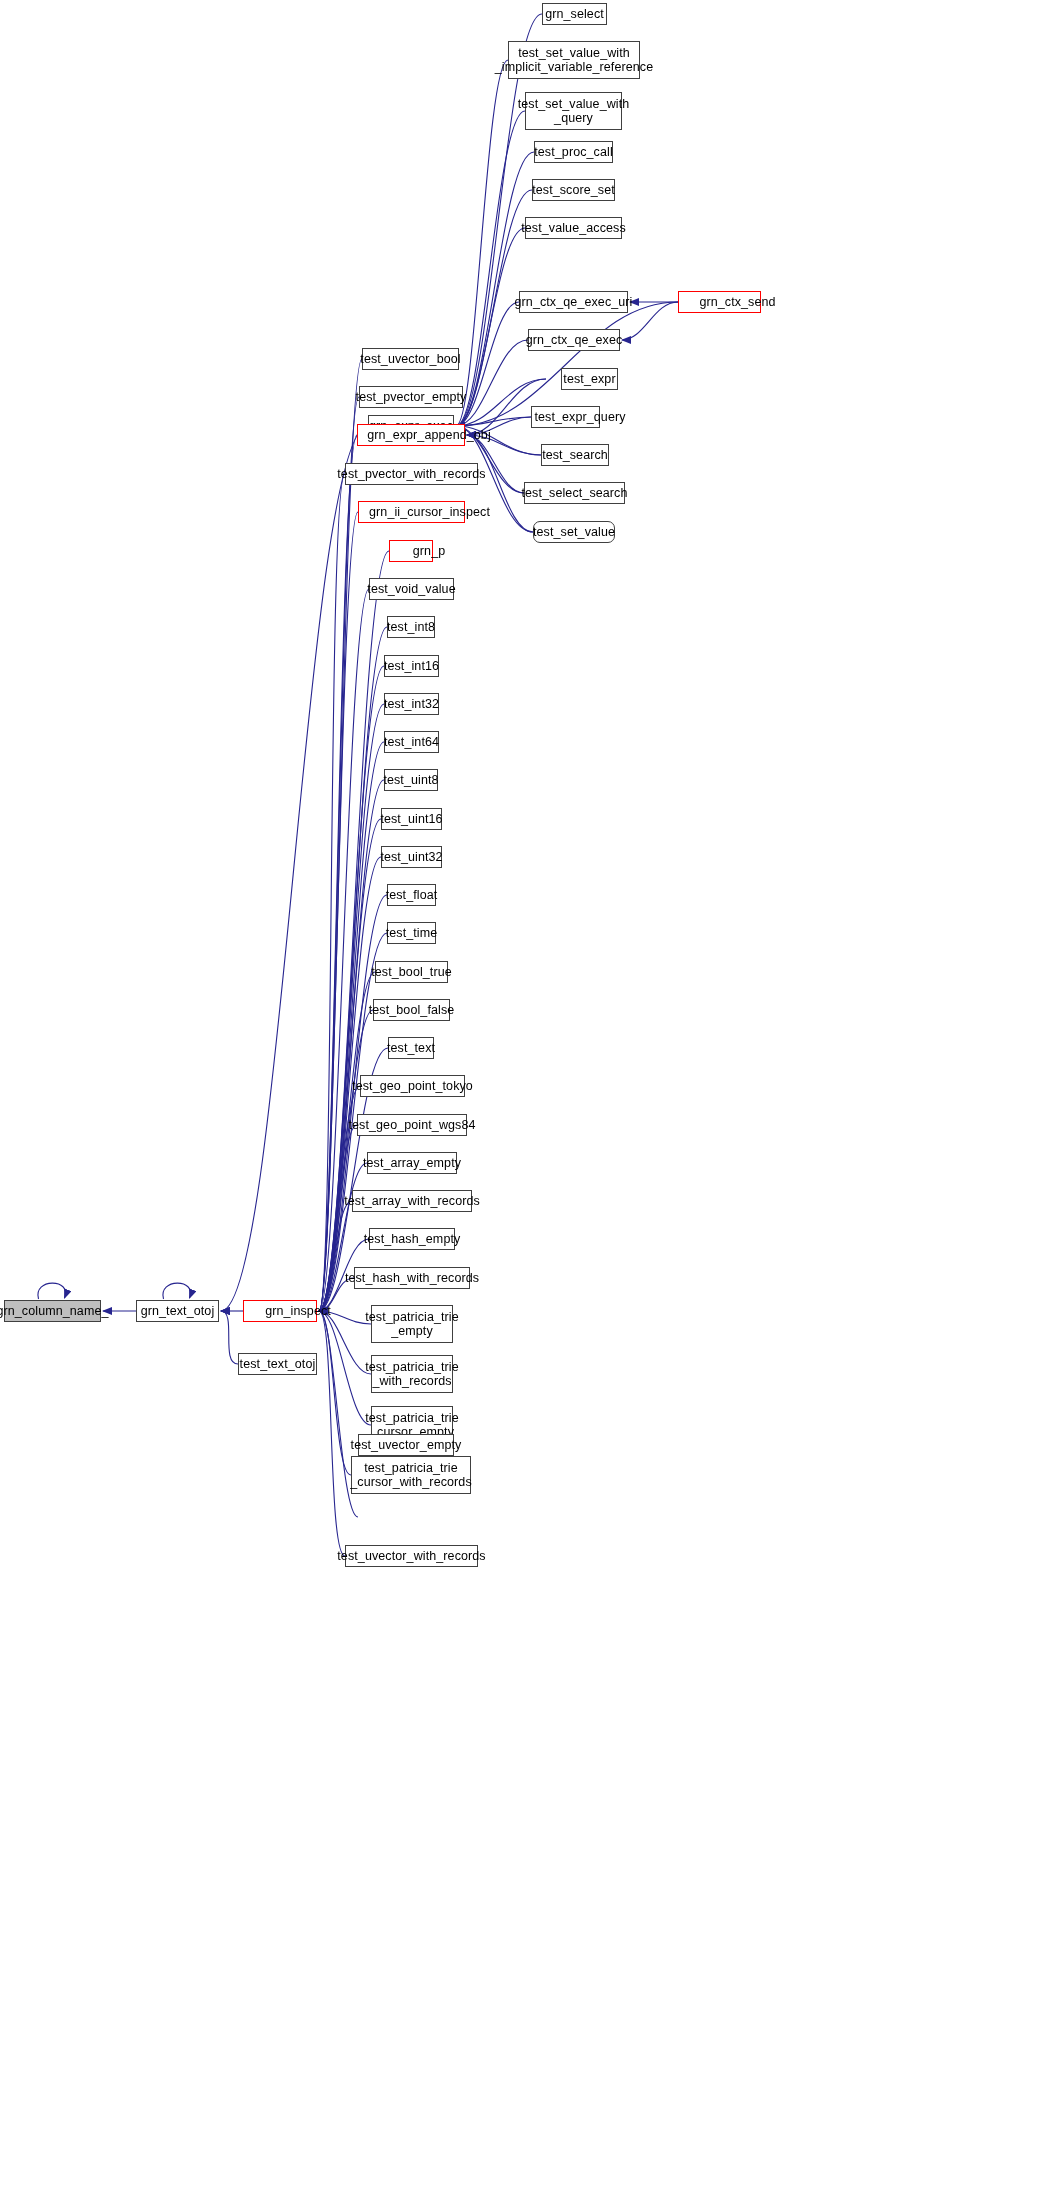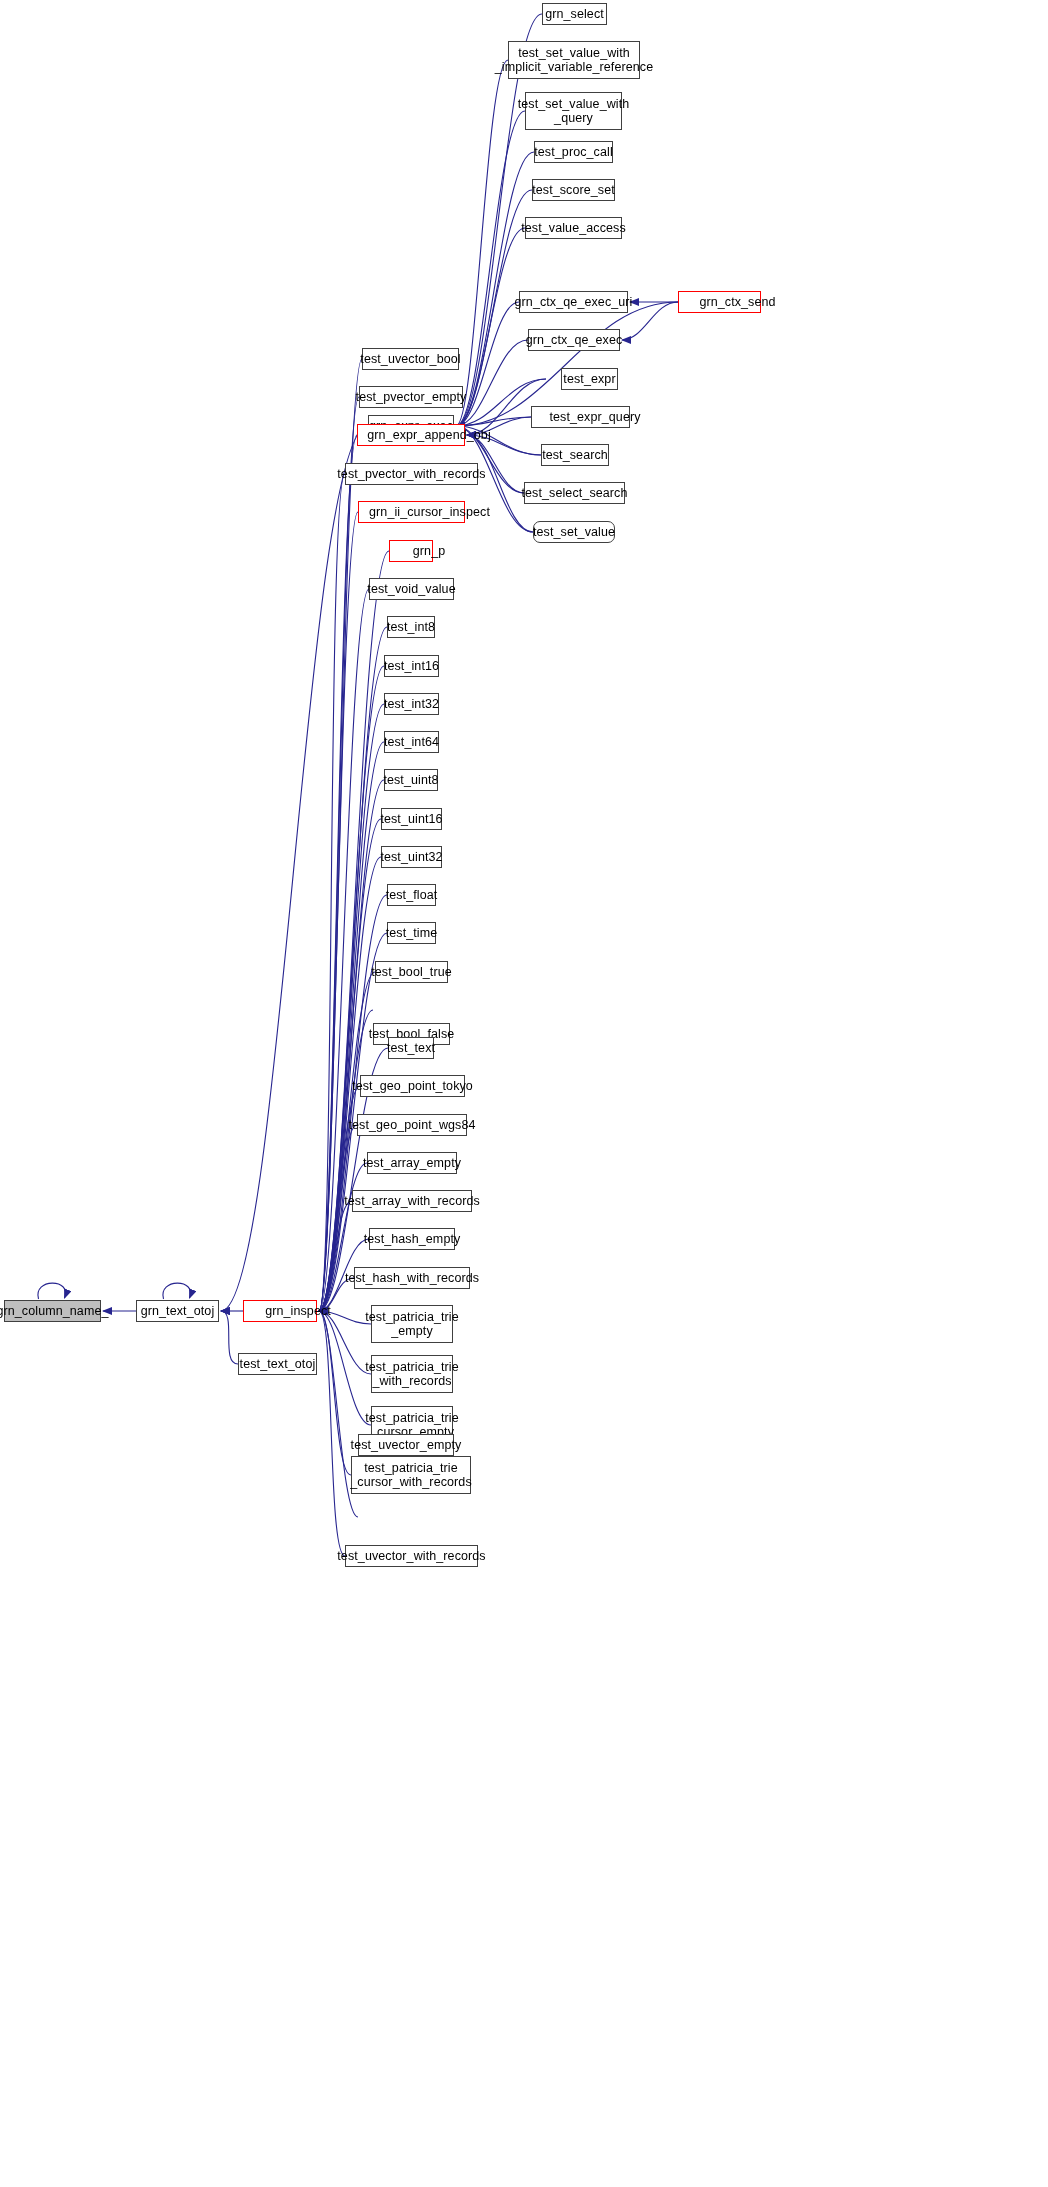--- a/index.html
+++ b/index.html
@@ -129,42 +129,42 @@
 _implicit_variable_reference</span></div>
       <div class="node" style="left: 525px; top: 92px; width: 97px; height: 38px;"><span>test_set_value_with
 _query</span></div>
       <div class="node" style="left: 534px; top: 141px; width: 79px; height: 22px;"><span>test_proc_call</span></div>
       <div class="node" style="left: 532px; top: 179px; width: 83px; height: 22px;"><span>test_score_set</span></div>
       <div class="node" style="left: 525px; top: 217px; width: 97px; height: 22px;"><span>test_value_access</span></div>
       <div class="node" style="left: 519px; top: 291px; width: 109px; height: 22px;"><span>grn_ctx_qe_exec_uri</span></div>
       <div class="node red" style="left: 678px; top: 291px; width: 83px; height: 22px;"><span>grn_ctx_send</span></div>
       <div class="node" style="left: 528px; top: 329px; width: 92px; height: 22px;"><span>grn_ctx_qe_exec</span></div>
       <div class="node" style="left: 521px; top: 368px; width: 57px; height: 22px; margin-left: 40px;"><span>test_expr</span></div>
-      <div class="node" style="left: 531px; top: 406px; width: 99px; height: 22px; padding-left: 29px;"><span>test_expr_query</span></div>
+      <div class="node" style="left: 531px; top: 406px; width: 69px; height: 22px; padding-left: 29px;"><span>test_expr_query</span></div>
       <div class="node" style="left: 541px; top: 444px; width: 68px; height: 22px;"><span>test_search</span></div>
       <div class="node" style="left: 524px; top: 482px; width: 101px; height: 22px;"><span>test_select_search</span></div>
       <div class="node" style="left: 533px; top: 521px; width: 82px; height: 22px; border-radius: 7px;"><span>test_set_value</span></div>
       <div class="node" style="left: 362px; top: 348px; width: 97px; height: 22px;"><span>test_uvector_bool</span></div>
       <div class="node" style="left: 359px; top: 386px; width: 104px; height: 22px;"><span>test_pvector_empty</span></div>
       <div class="node red" style="left: 357px; top: 424px; width: 108px; height: 22px;"><span>grn_expr_append_obj</span></div>
       <div class="node" style="left: 345px; top: 463px; width: 133px; height: 22px;"><span>test_pvector_with_records</span></div>
       <div class="node red" style="left: 358px; top: 501px; width: 107px; height: 22px;"><span>grn_ii_cursor_inspect</span></div>
       <div class="node red" style="left: 389px; top: 540px; width: 44px; height: 22px;"><span>grn_p</span></div>
       <div class="node" style="left: 369px; top: 578px; width: 85px; height: 22px;"><span>test_void_value</span></div>
       <div class="node" style="left: 387px; top: 616px; width: 48px; height: 22px;"><span>test_int8</span></div>
       <div class="node" style="left: 384px; top: 655px; width: 55px; height: 22px;"><span>test_int16</span></div>
       <div class="node" style="left: 384px; top: 693px; width: 55px; height: 22px;"><span>test_int32</span></div>
       <div class="node" style="left: 384px; top: 731px; width: 55px; height: 22px;"><span>test_int64</span></div>
       <div class="node" style="left: 384px; top: 769px; width: 54px; height: 22px; align-items: center;"><span>test_uint8</span></div>
       <div class="node" style="left: 381px; top: 808px; width: 61px; height: 22px;"><span>test_uint16</span></div>
       <div class="node" style="left: 381px; top: 846px; width: 61px; height: 22px;"><span>test_uint32</span></div>
       <div class="node" style="left: 387px; top: 884px; width: 49px; height: 22px;"><span>test_float</span></div>
       <div class="node" style="left: 387px; top: 922px; width: 49px; height: 22px;"><span>test_time</span></div>
       <div class="node" style="left: 375px; top: 961px; width: 73px; height: 22px;"><span>test_bool_true</span></div>
-      <div class="node" style="left: 373px; top: 999px; width: 77px; height: 22px; margin-top: 24px;"><span>test_bool_false</span></div>
+      <div class="node" style="left: 373px; top: 999px; width: 77px; height: 22px;"><span>test_bool_false</span></div>
       <div class="node" style="left: 388px; top: 1037px; width: 46px; height: 22px;"><span>test_text</span></div>
       <div class="node" style="left: 360px; top: 1075px; width: 105px; height: 22px;"><span>test_geo_point_tokyo</span></div>
       <div class="node" style="left: 357px; top: 1114px; width: 110px; height: 22px;"><span>test_geo_point_wgs84</span></div>
       <div class="node" style="left: 367px; top: 1152px; width: 90px; height: 22px;"><span>test_array_empty</span></div>
       <div class="node" style="left: 352px; top: 1190px; width: 120px; height: 22px;"><span>test_array_with_records</span></div>
       <div class="node" style="left: 369px; top: 1228px; width: 86px; height: 22px;"><span>test_hash_empty</span></div>
       <div class="node" style="left: 354px; top: 1267px; width: 116px; height: 22px;"><span>test_hash_with_records</span></div>
       <div class="node" style="left: 371px; top: 1305px; width: 82px; height: 38px;"><span>test_patricia_trie
 _empty</span></div>
       <div class="node" style="left: 371px; top: 1355px; width: 82px; height: 38px;"><span>test_patricia_trie

